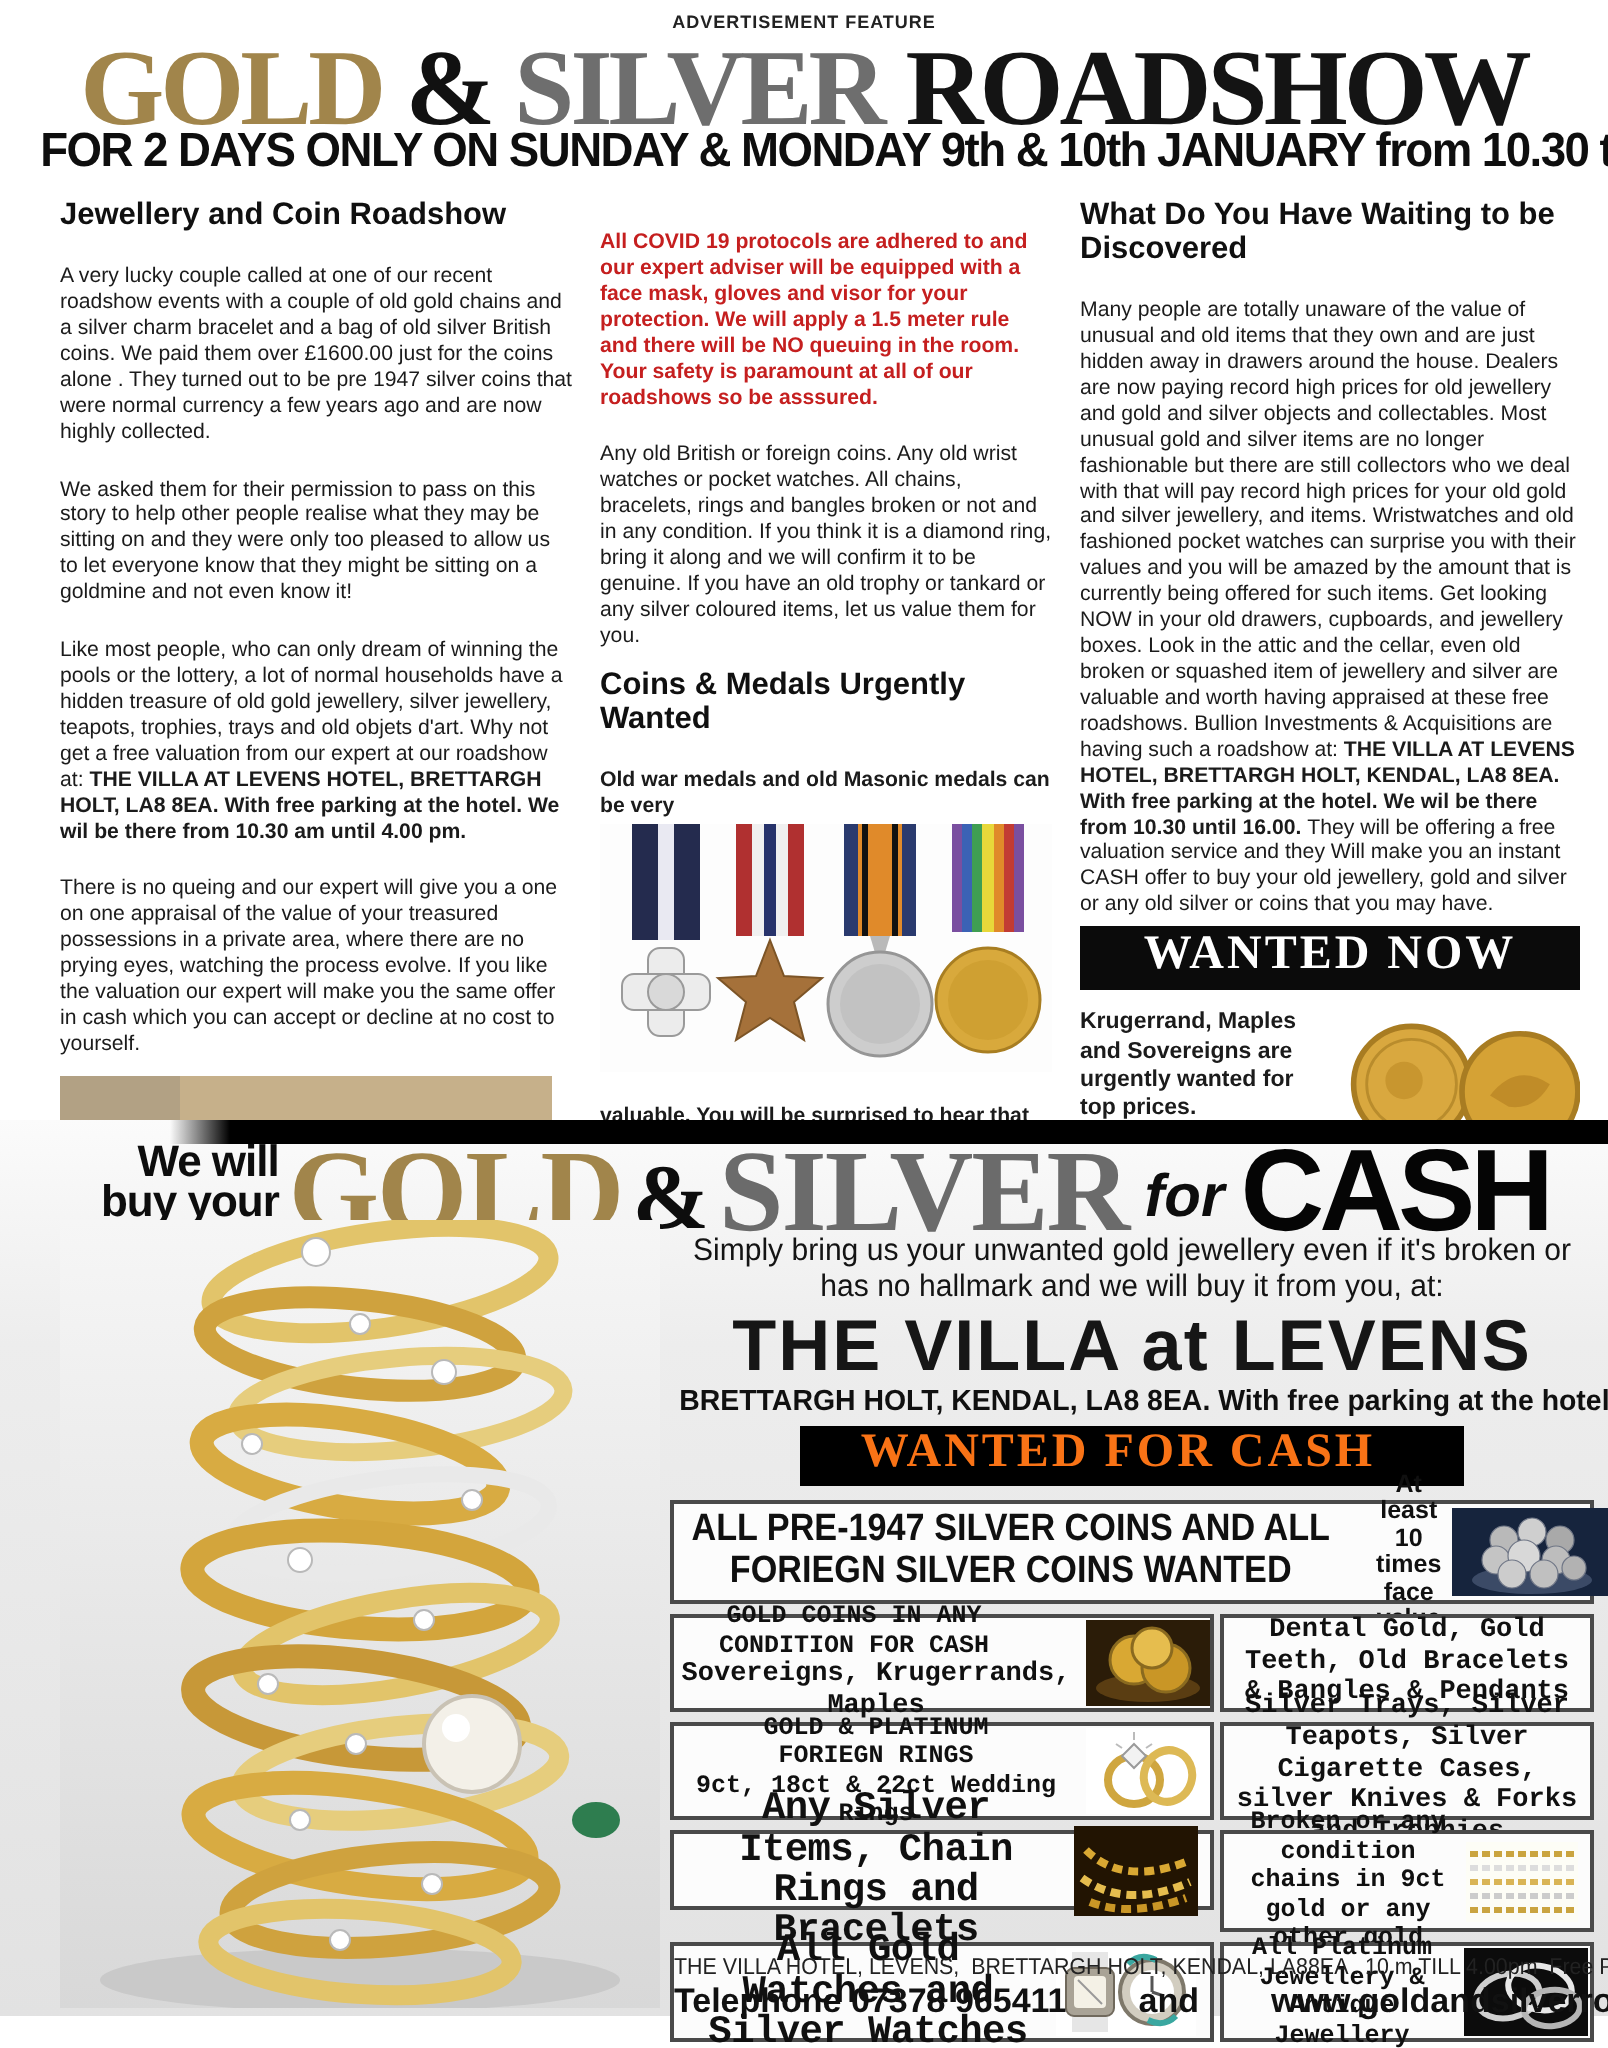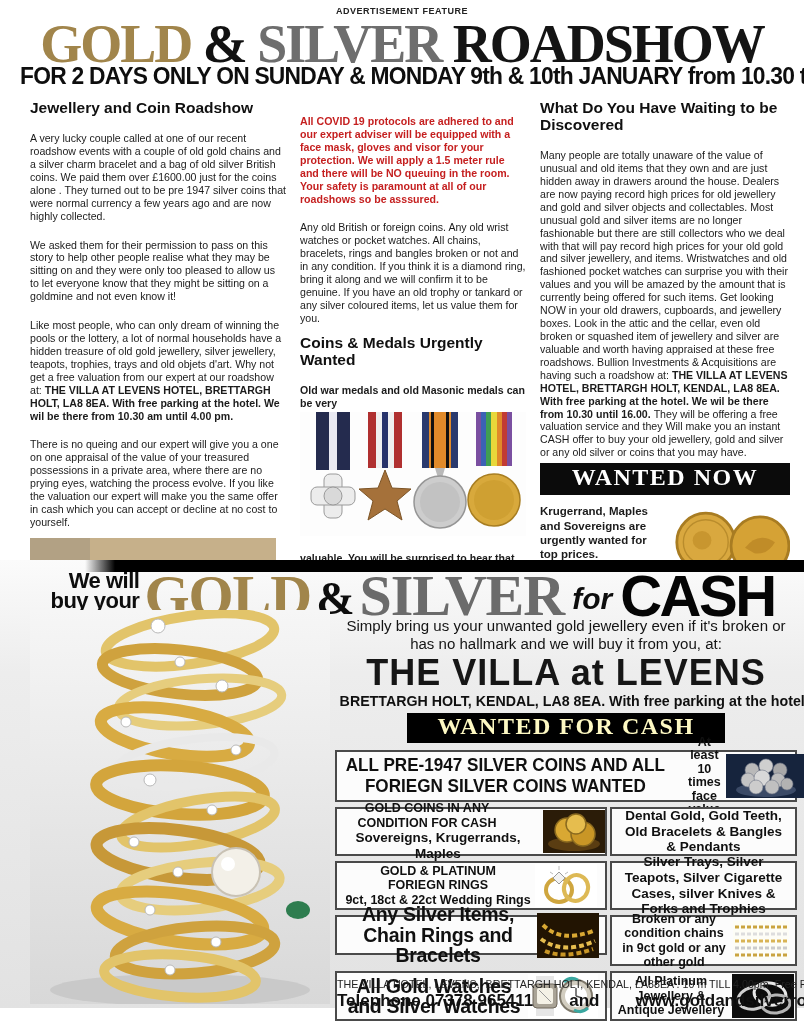--- a/index.html
+++ b/index.html
@@ -54,27 +54,27 @@
        font-size:30px;line-height:1;padding:0 8px 5px 8px;color:#0d0d0d;}
   .b-cash{font-weight:bold;font-size:58px;line-height:.82;letter-spacing:-2.5px;color:#050505;}
   .rings-photo{position:absolute;left:30px;top:50px;width:300px;height:394px;}
   .rightcol{position:absolute;left:335px;top:57px;width:462px;text-align:center;}
   .simply{font-size:15.5px;line-height:1.13;color:#141414;
        transform:scaleX(.97);transform-origin:center;}
   .villa{font-size:36px;font-weight:bold;line-height:1;letter-spacing:1px;
        margin-top:3px;color:#161616;white-space:nowrap;}
   .addr{font-size:14.5px;font-weight:bold;margin-top:2px;white-space:nowrap;
        transform:scaleX(.98);transform-origin:center;color:#101010;}
-  .wfc{display:inline-block;background:#000;color:#fef9c3;
+  .wfc{display:inline-block;background:#000;color:#f97316;
        font-family:"Liberation Serif",serif;font-weight:bold;font-size:24px;
-       letter-spacing:1.5px;padding:0 30px 3px 30px;margin-top:4px;}
+       letter-spacing:1.5px;padding:0 44px 3px 30px;margin-top:4px;}
   .grid{margin-top:7px;display:flex;flex-direction:column;gap:5px;}
   .bx{background:#fcfcfc;border:2px solid #4a4a4a;box-sizing:border-box;
       display:flex;align-items:center;justify-content:center;font-weight:bold;color:#101010;}
-  .brow{display:flex;gap:3px;}
+  .brow{display:flex;gap:3px;font-family:Liberation Mono, monospace;}
   .bxL{width:272px;height:49px;gap:4px;}
   .bxR{flex:1;height:49px;gap:3px;}
   .bx1{height:52px;gap:5px;}
   .bx1-title{font-size:19px;font-weight:800;line-height:1.08;
        transform:scaleX(.9);transform-origin:center;white-space:nowrap;}
   .bx1-note{width:68px;font-size:12.5px;line-height:1.08;}
   .t12{font-size:12.5px;line-height:1.16;}
   .t13{font-size:13.5px;line-height:1.18;}
   .t19{font-size:19.5px;line-height:1.05;letter-spacing:-.3px;}
   .boximg{flex:0 0 auto;}

